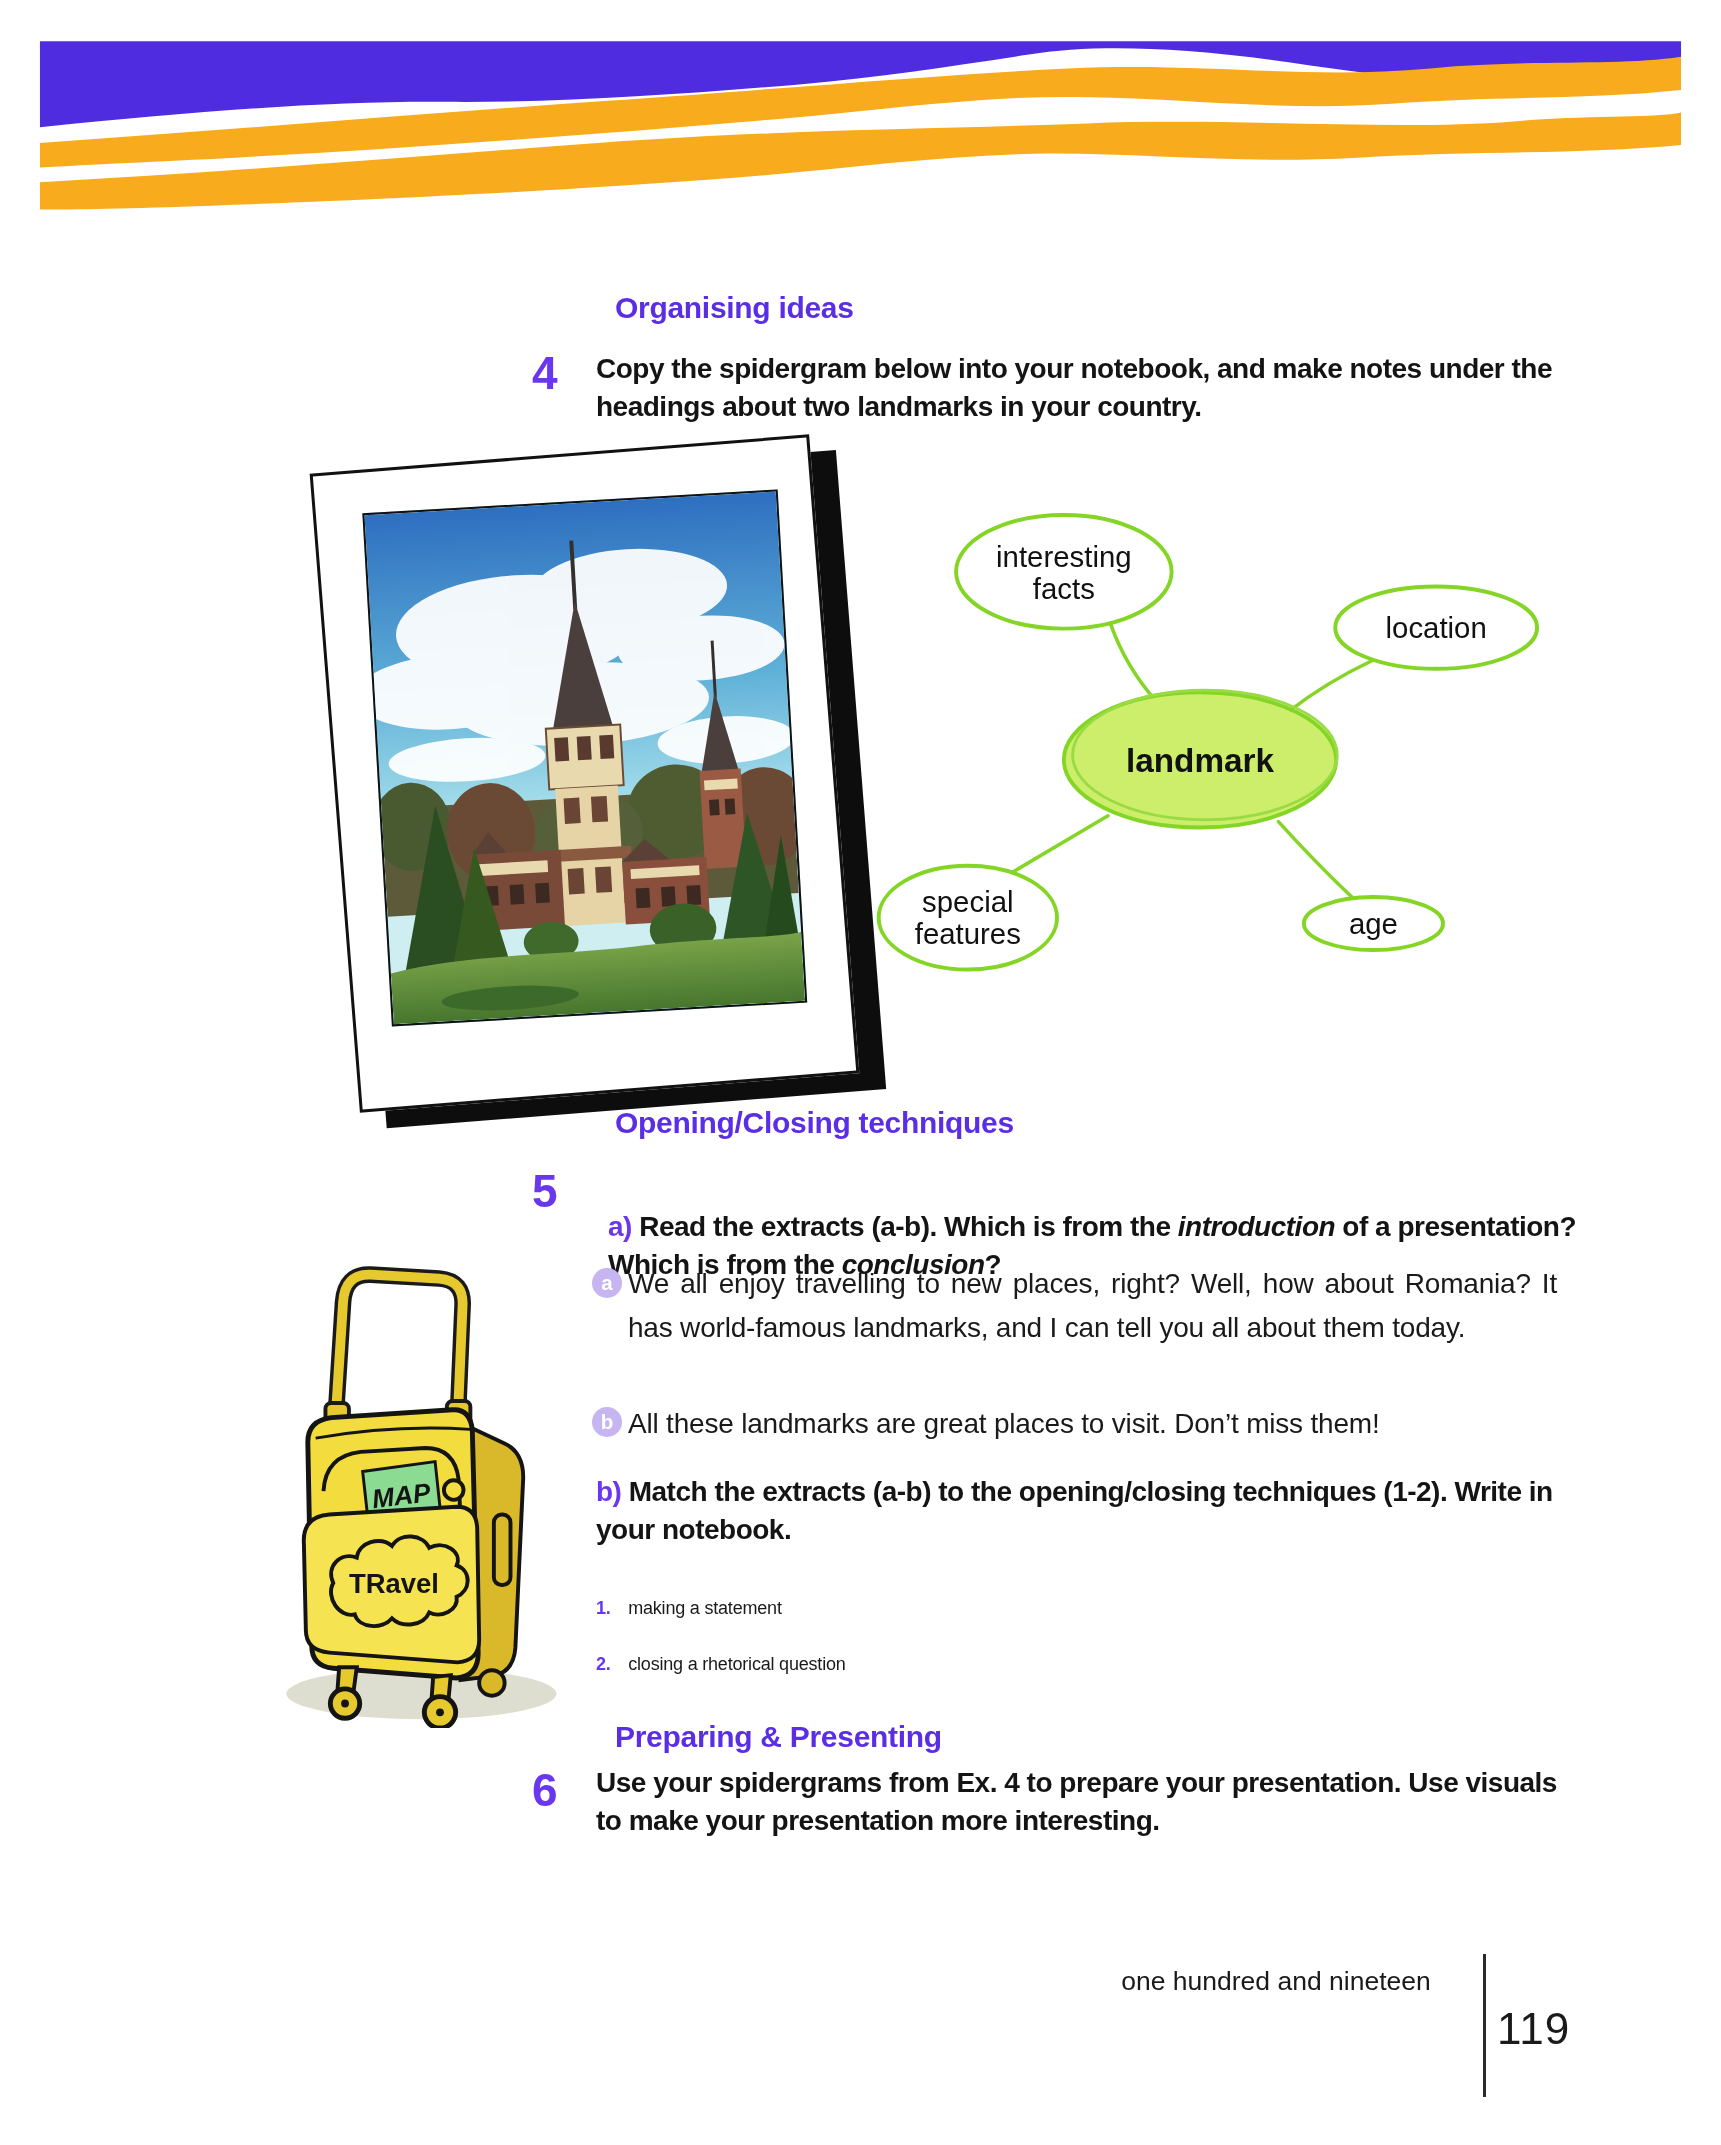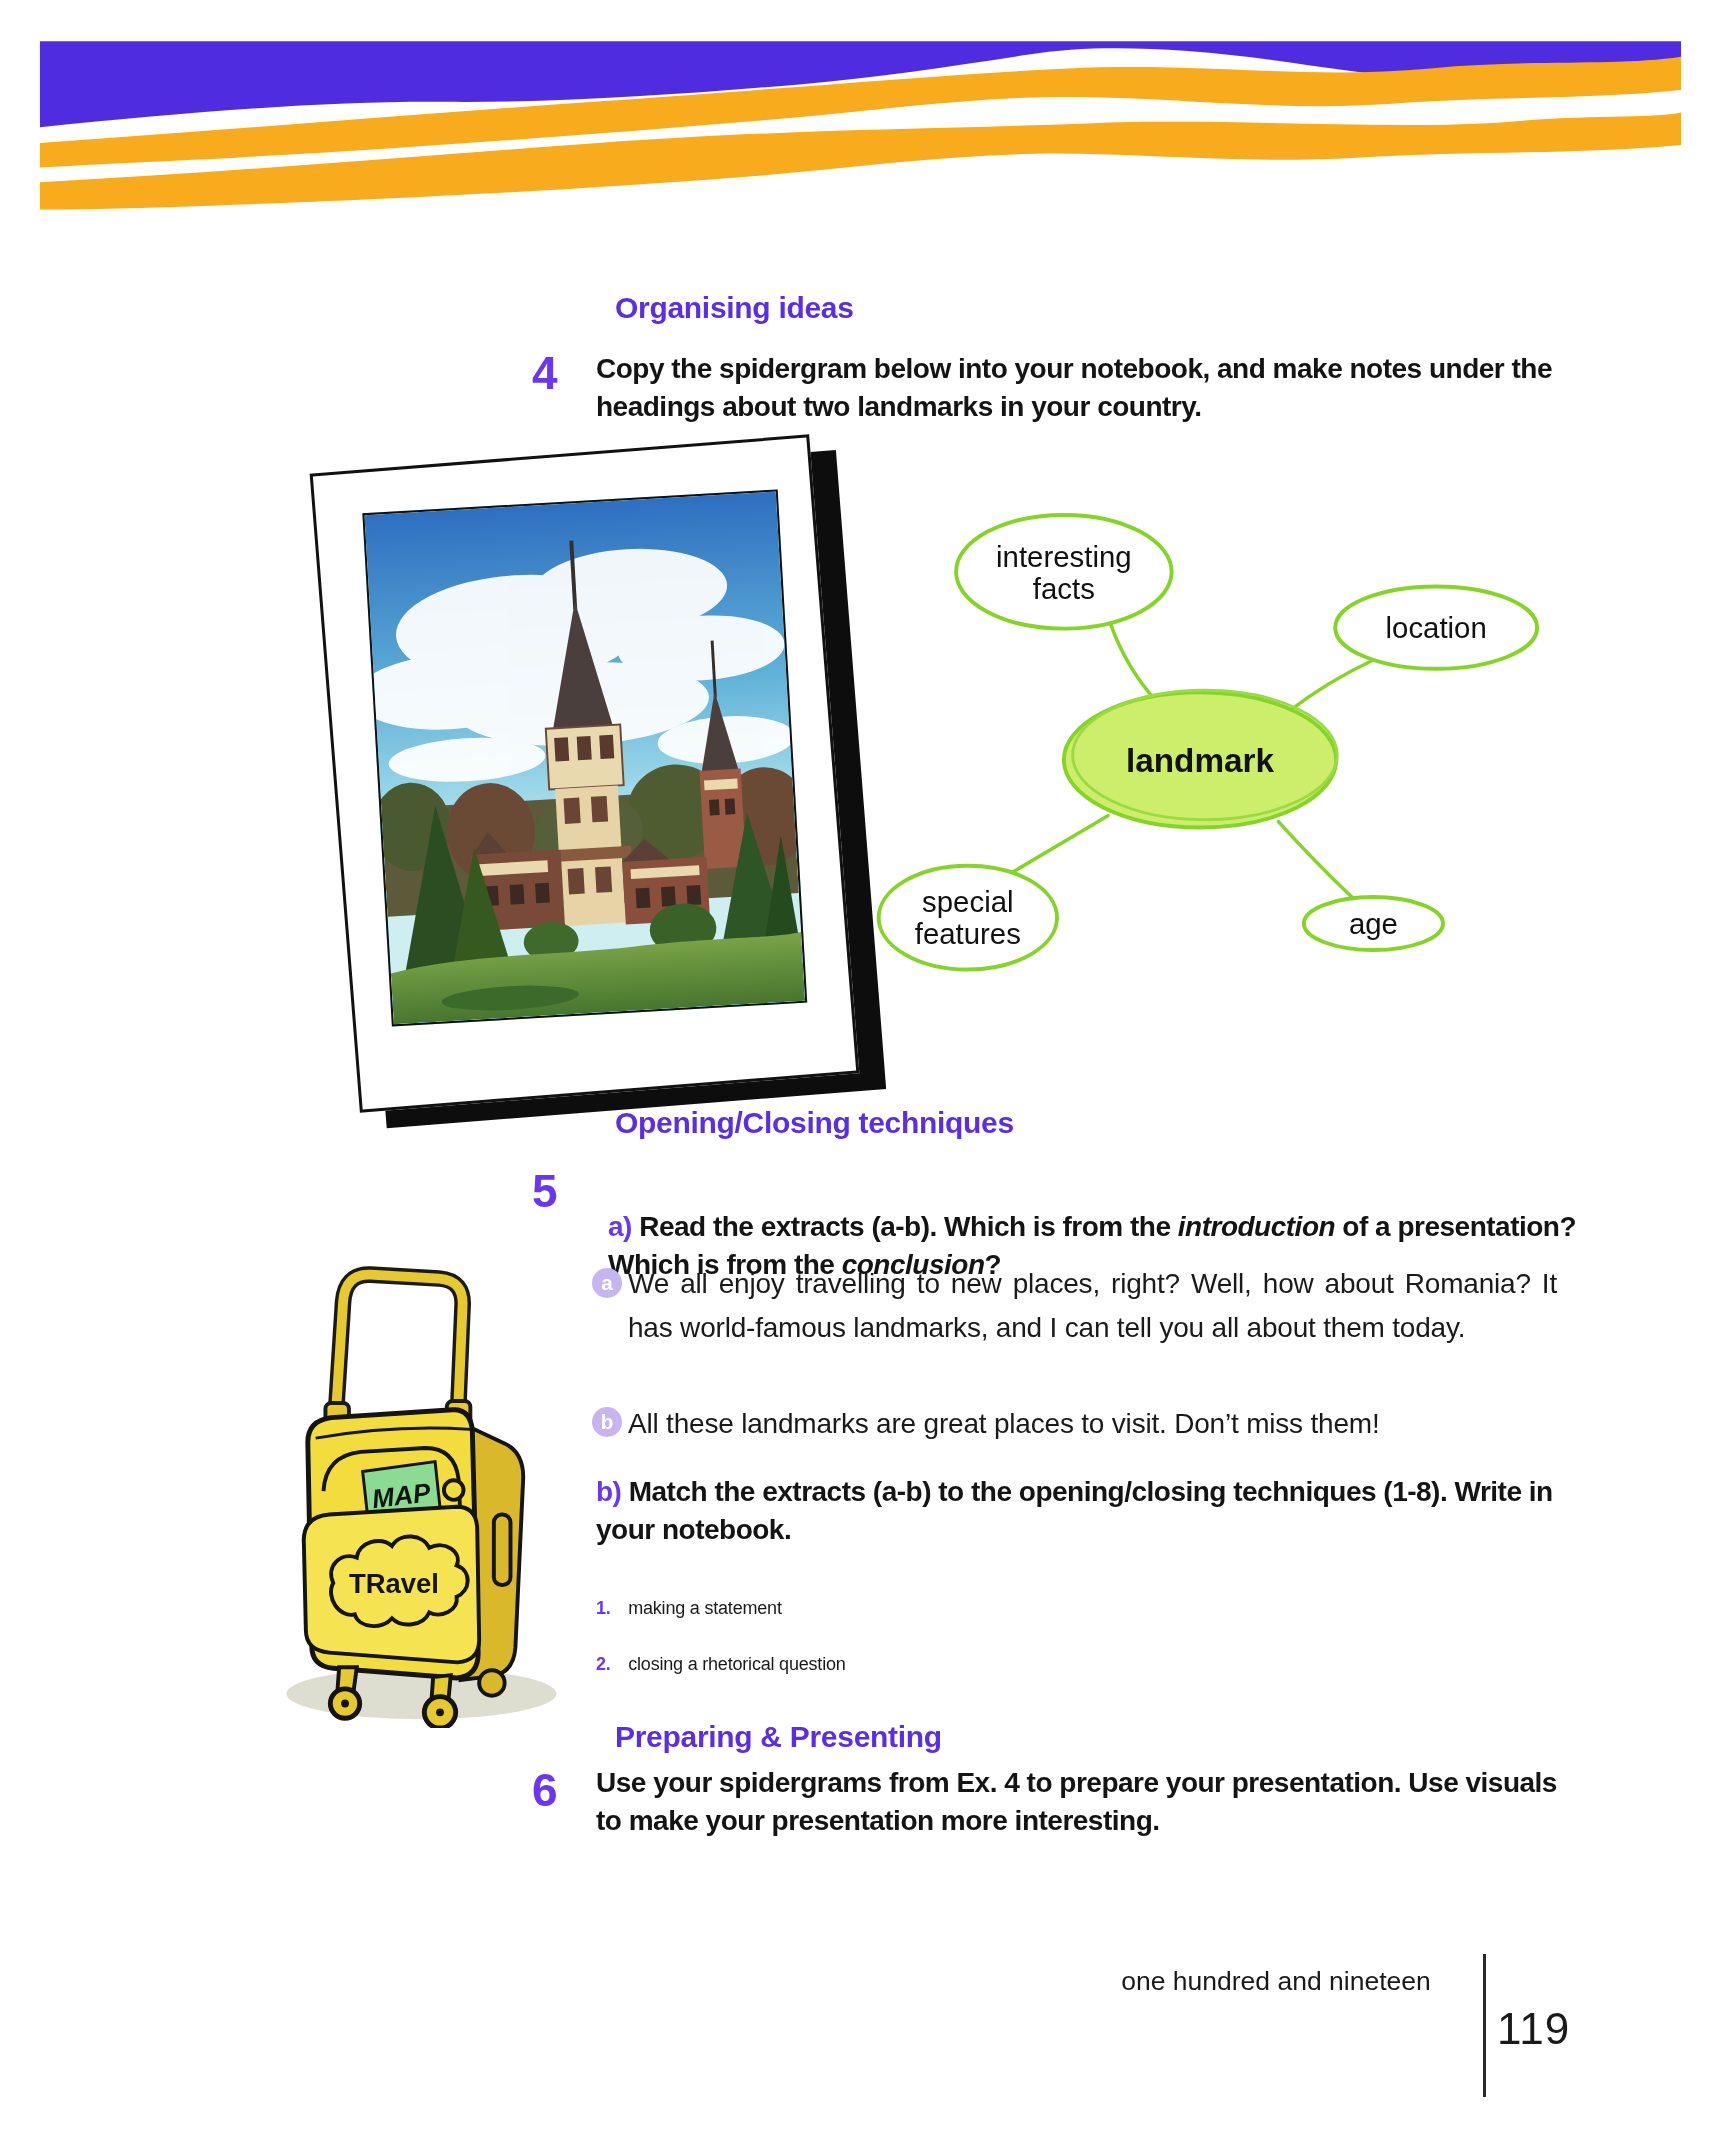--- a/index.html
+++ b/index.html
@@ -185,21 +185,21 @@
   </div>
 
   <div class="badge" style="left:592px;top:1268px;">a</div>
   <div class="extract" style="top:1262px;">We all enjoy travelling to new places, right? Well, how about Romania? It has world-famous landmarks, and I can tell you all about them today.</div>
 
   <div class="badge" style="left:592px;top:1407px;">b</div>
   <div class="extract" style="top:1402px;text-align:left;">All these landmarks are great places to visit. Don’t miss them!</div>
 
   <div class="instr" style="top:1473px;">
     <span class="sub-label">b)</span>
-    <span>Match the extracts (a-b) to the opening/closing techniques (1-8). Write in your notebook.</span>
+    <span>Match the extracts (a-b) to the opening/closing techniques (1-2). Write in your notebook.</span>
   </div>
 
   <div class="tech-item" style="top:1598px;">
     <span class="num">1.</span><span>making a statement</span>
   </div>
   <div class="tech-item" style="top:1654px;">
     <span class="num">2.</span><span>closing a rhetorical question</span>
   </div>
 
   <div class="section-heading" style="top:1720px;">Preparing &amp; Presenting</div>

